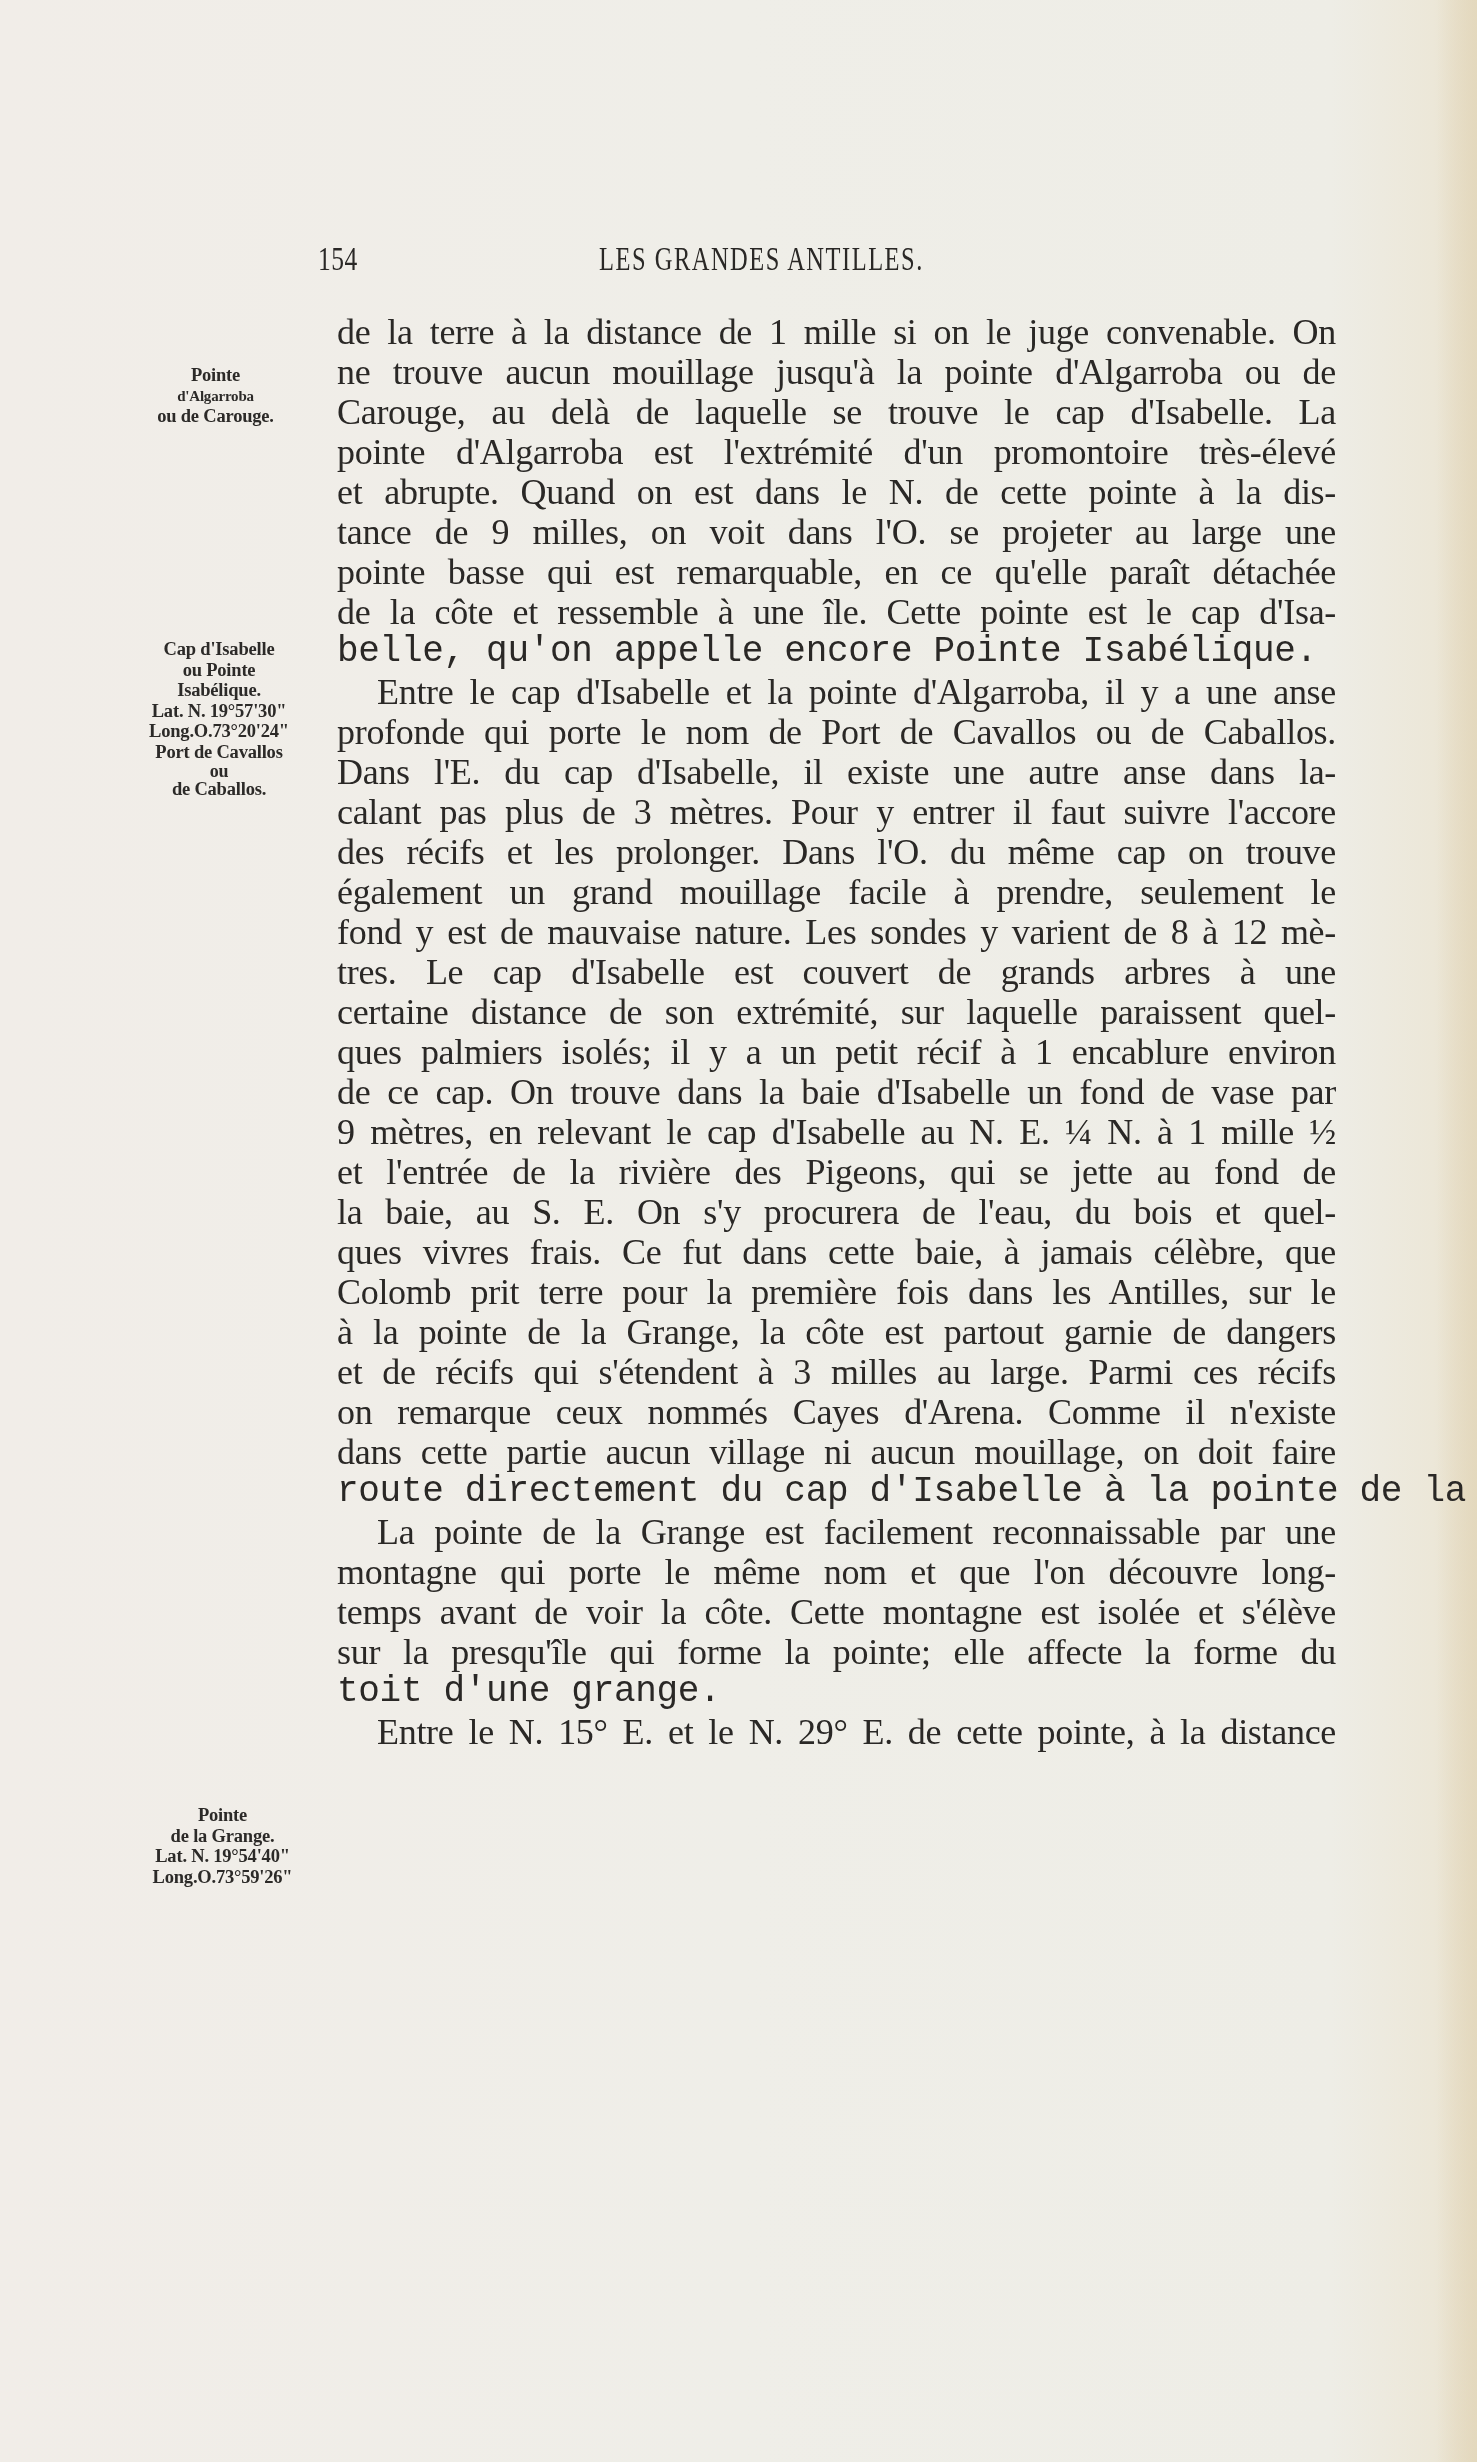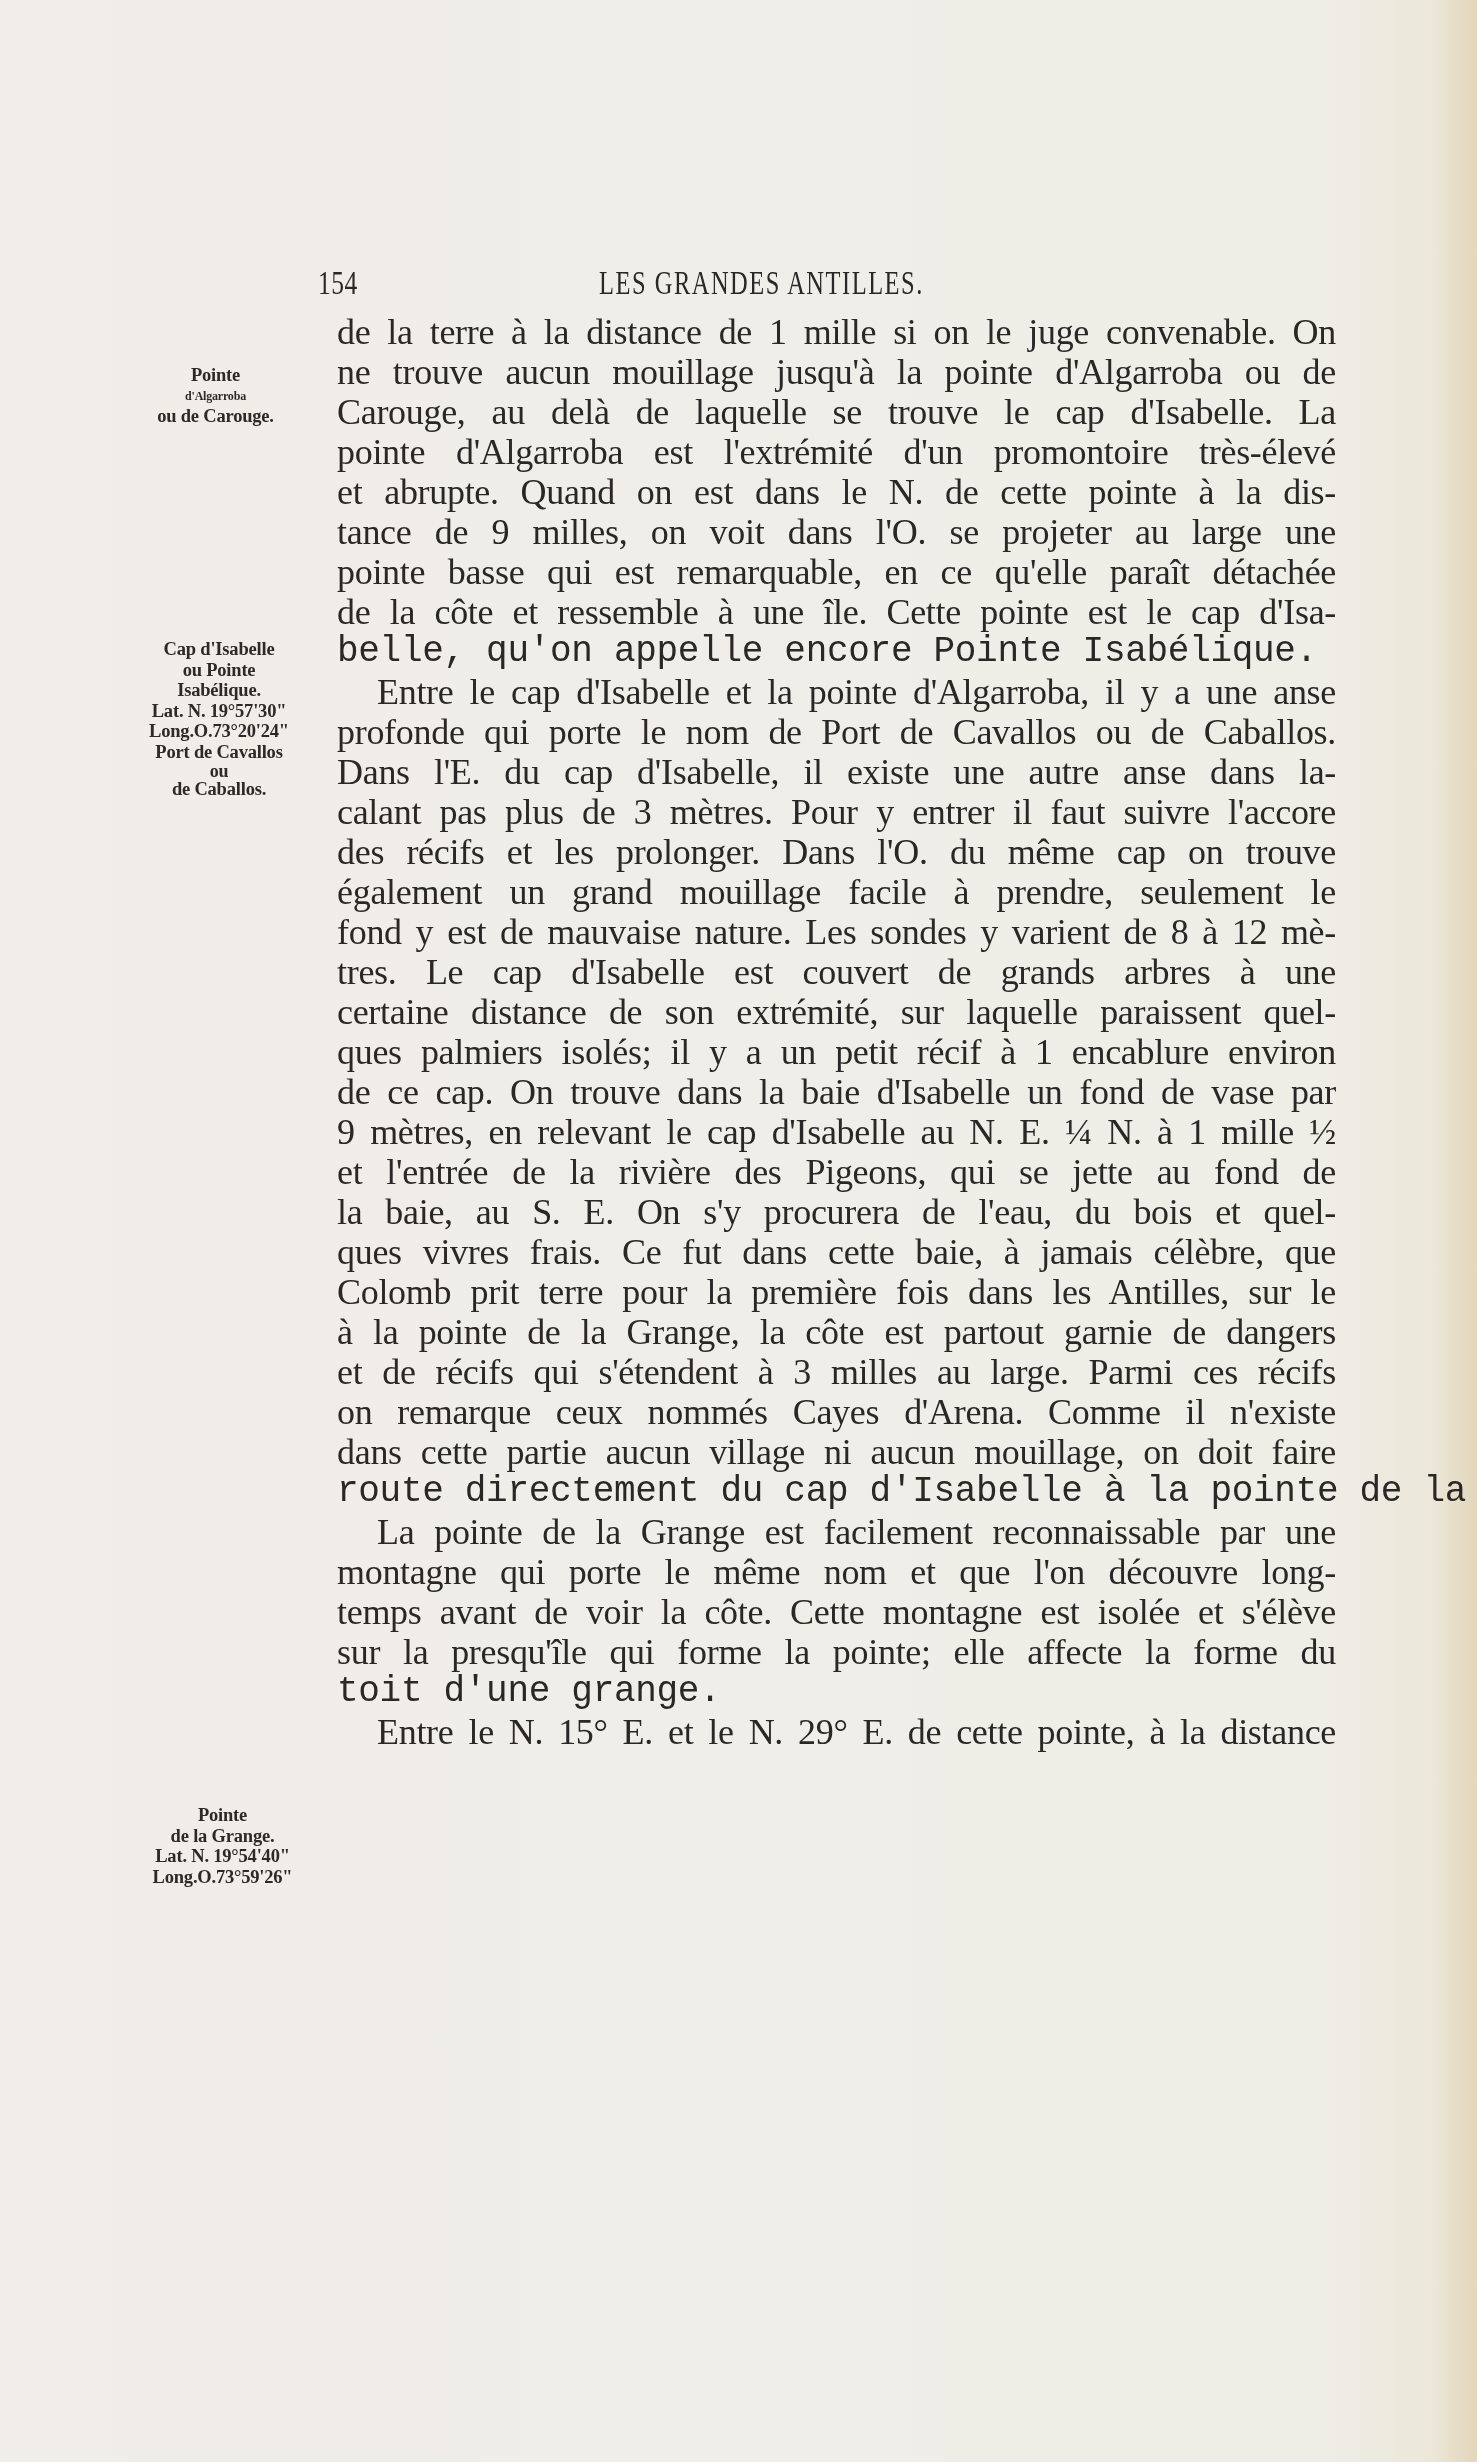--- a/index.html
+++ b/index.html
@@ -22,21 +22,21 @@
     background: linear-gradient(90deg, #f1ede8 0%, #efeee8 50%, #eeede6 90%, #ece7d8 97%, #e6dcc4 100%);
   }
   .spine-shadow {
     position: absolute;
     right: 0; top: 0;
     width: 41px; height: 2462px;
     background: linear-gradient(90deg, rgba(230,220,196,0) 0%, rgba(226,214,186,0.7) 100%);
   }
   .running-head {
     position: absolute;
-    top: 264px;
+    top: 240px;
     left: 318px;
     width: 1018px;
     height: 41px;
     text-decoration: underline;
   }
   .page-number {
     position: absolute;
     left: 0;
     top: 0;
     font-size: 34px;
@@ -97,21 +97,21 @@
 <div class="page">
   <div class="spine-shadow"></div>
 
   <div class="running-head">
     <span class="page-number">154</span>
     <span class="running-title">LES GRANDES ANTILLES.</span>
   </div>
 
   <div class="margin-note" style="left:123px; top:365px; width:185px;">
     <div>Pointe</div>
-    <div style="font-size:12px;">d'Algarroba</div>
+    <div style="font-size:15px;">d'Algarroba</div>
     <div>ou de Carouge.</div>
   </div>
 
   <div class="margin-note" style="left:123px; top:639px; width:192px;">
     <div>Cap d'Isabelle</div>
     <div>ou Pointe</div>
     <div>Isabélique.</div>
     <div>Lat. N. 19°57'30"</div>
     <div>Long.O.73°20'24"</div>
     <div>Port de Cavallos</div>

